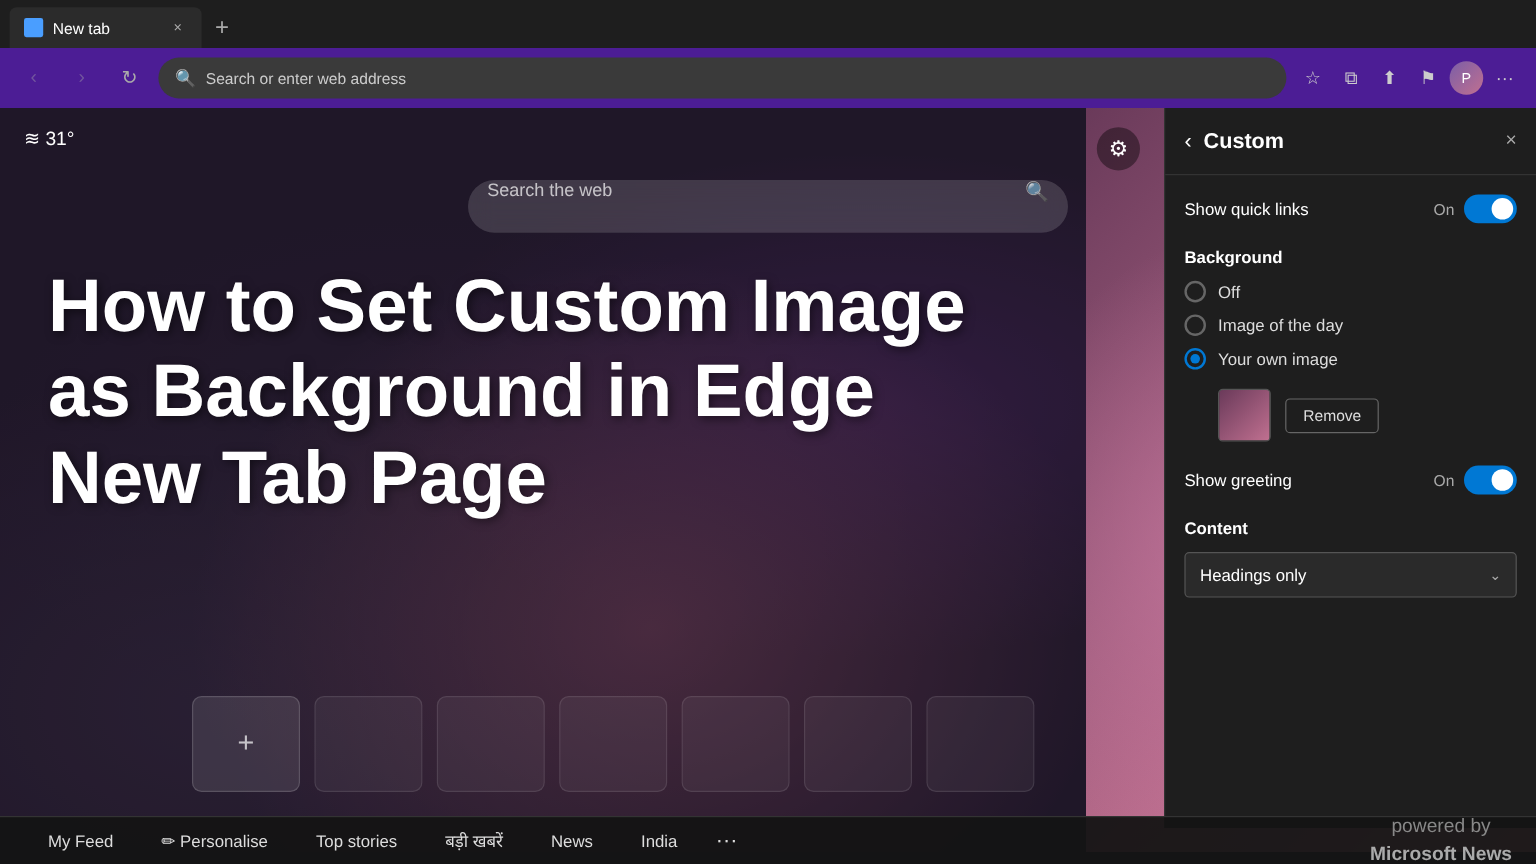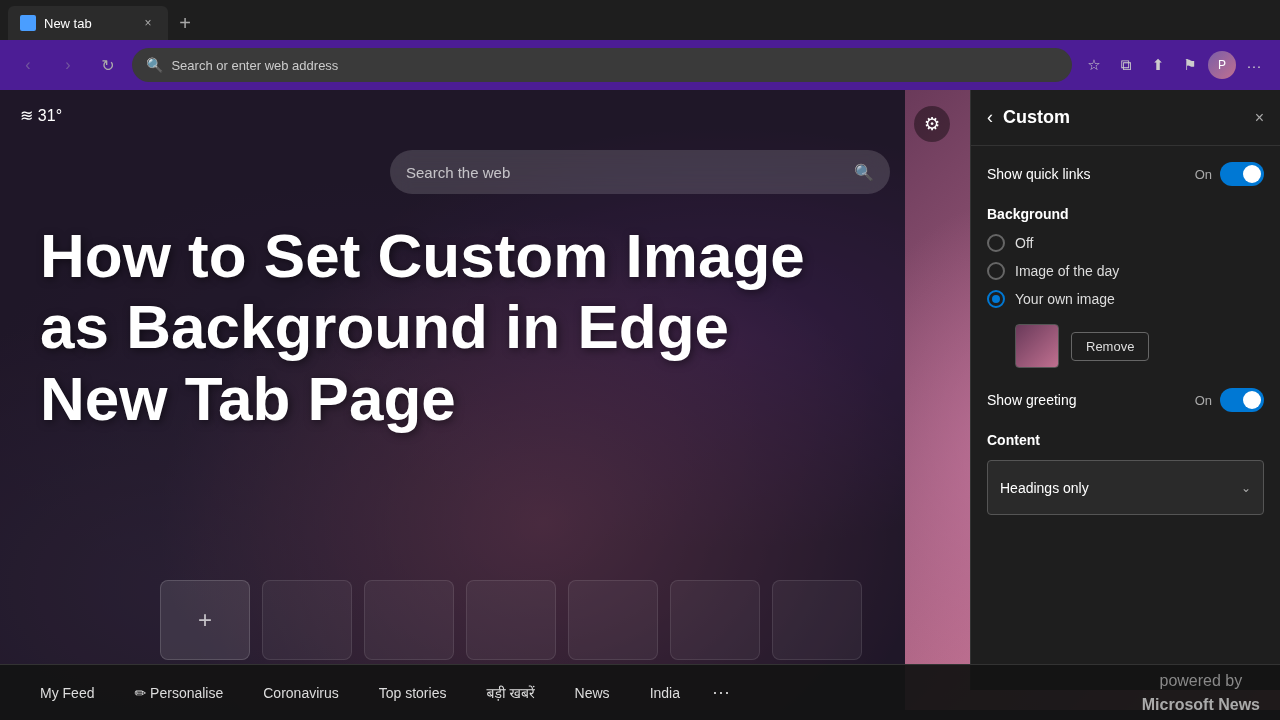--- a/index.html
+++ b/index.html
@@ -155,21 +155,21 @@
     .search-bar {
       position: absolute;
       top: 60px;
       left: 50%;
       transform: translateX(-50%);
       width: 500px;
       height: 44px;
       background: rgba(255,255,255,0.15);
       border-radius: 22px;
       display: flex;
-      align-items: center;
+      align-items: flex-start;
       padding: 0 16px;
       gap: 10px;
       z-index: 5;
       backdrop-filter: blur(10px);
     }
     .search-input-text {
       flex: 1;
       color: rgba(255,255,255,0.7);
       font-size: 15px;
     }
@@ -357,21 +357,21 @@
       border-radius: 4px;
       color: #ddd;
       font-size: 13px;
       cursor: pointer;
     }
 
     
     .content-section {}
     .dropdown {
       width: 100%;
-      height: 55px;
+      height: 38px;
       background: #2a2a2a;
       border: 1px solid #555;
       border-radius: 4px;
       display: flex;
       align-items: center;
       padding: 0 12px;
       justify-content: space-between;
       cursor: pointer;
       margin-top: 8px;
     }
@@ -398,21 +398,21 @@
       color: #fff;
       font-size: 18px;
     }
 
     
     .bottom-nav {
       position: absolute;
       bottom: 0;
       left: 0;
       width: 1280px;
-      height: 56px;
+      height: 40px;
       background: rgba(20,20,20,0.95);
       display: flex;
       align-items: center;
       padding: 0 20px;
       gap: 0;
       z-index: 20;
       border-top: 1px solid #333;
     }
     .bottom-nav-item {
       padding: 0 20px;
@@ -613,23 +613,20 @@
 </div>
 
 <div class="bottom-nav">
   <div class="bottom-nav-item">
     <span>My Feed</span>
   </div>
   <div class="bottom-nav-item">
     <span>✏ Personalise</span>
   </div>
   <div class="bottom-nav-item">
-    <span>Coronavirus</span>
-  </div>
-  <div class="bottom-nav-item">
     <span>Top stories</span>
   </div>
   <div class="bottom-nav-item">
     <span>बड़ी खबरें</span>
   </div>
   <div class="bottom-nav-item">
     <span>News</span>
   </div>
   <div class="bottom-nav-item">
     <span>India</span>

